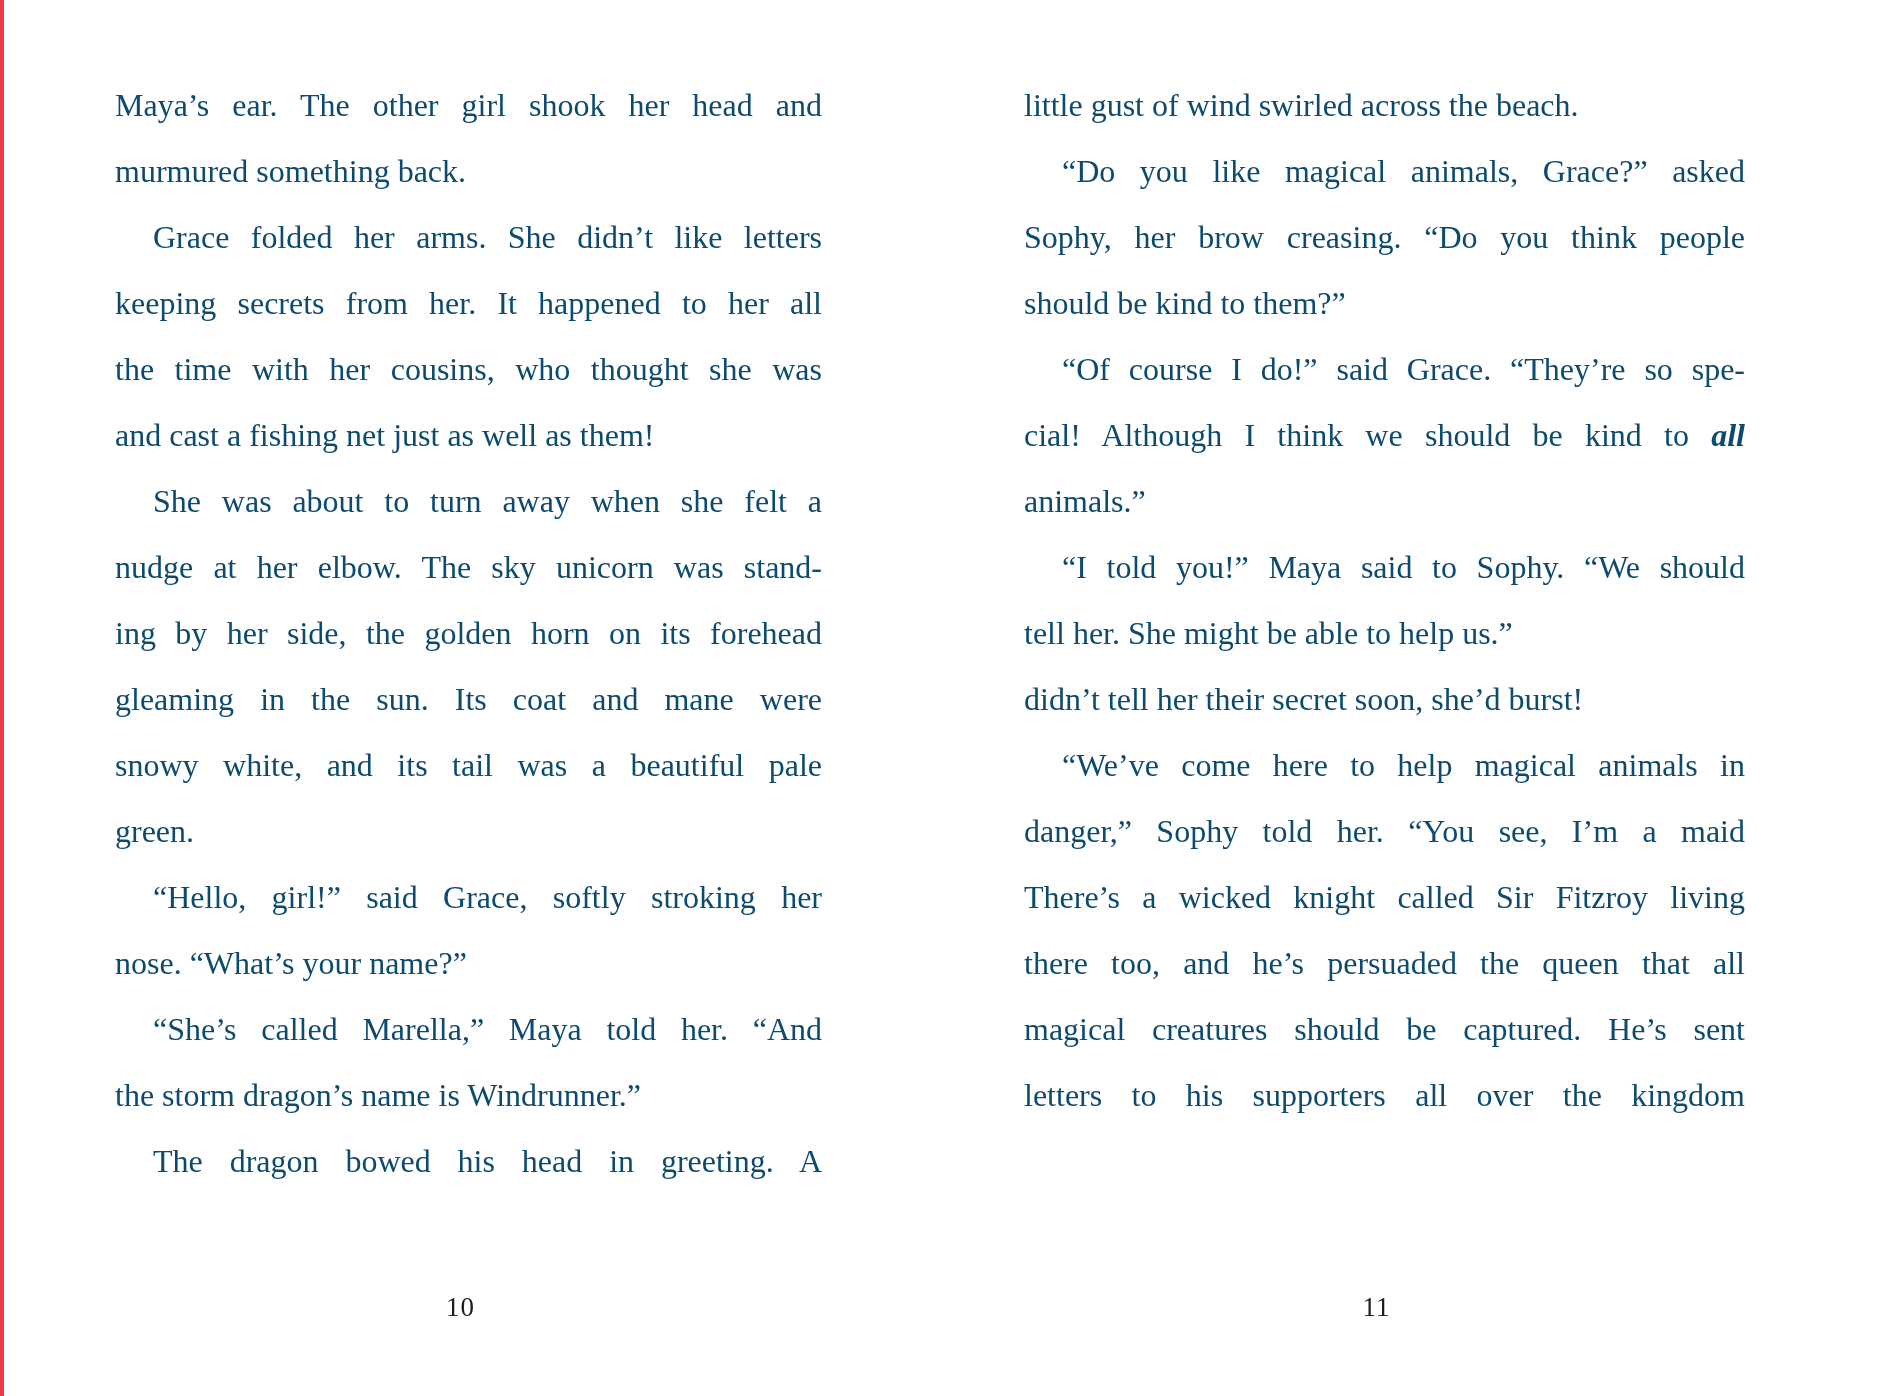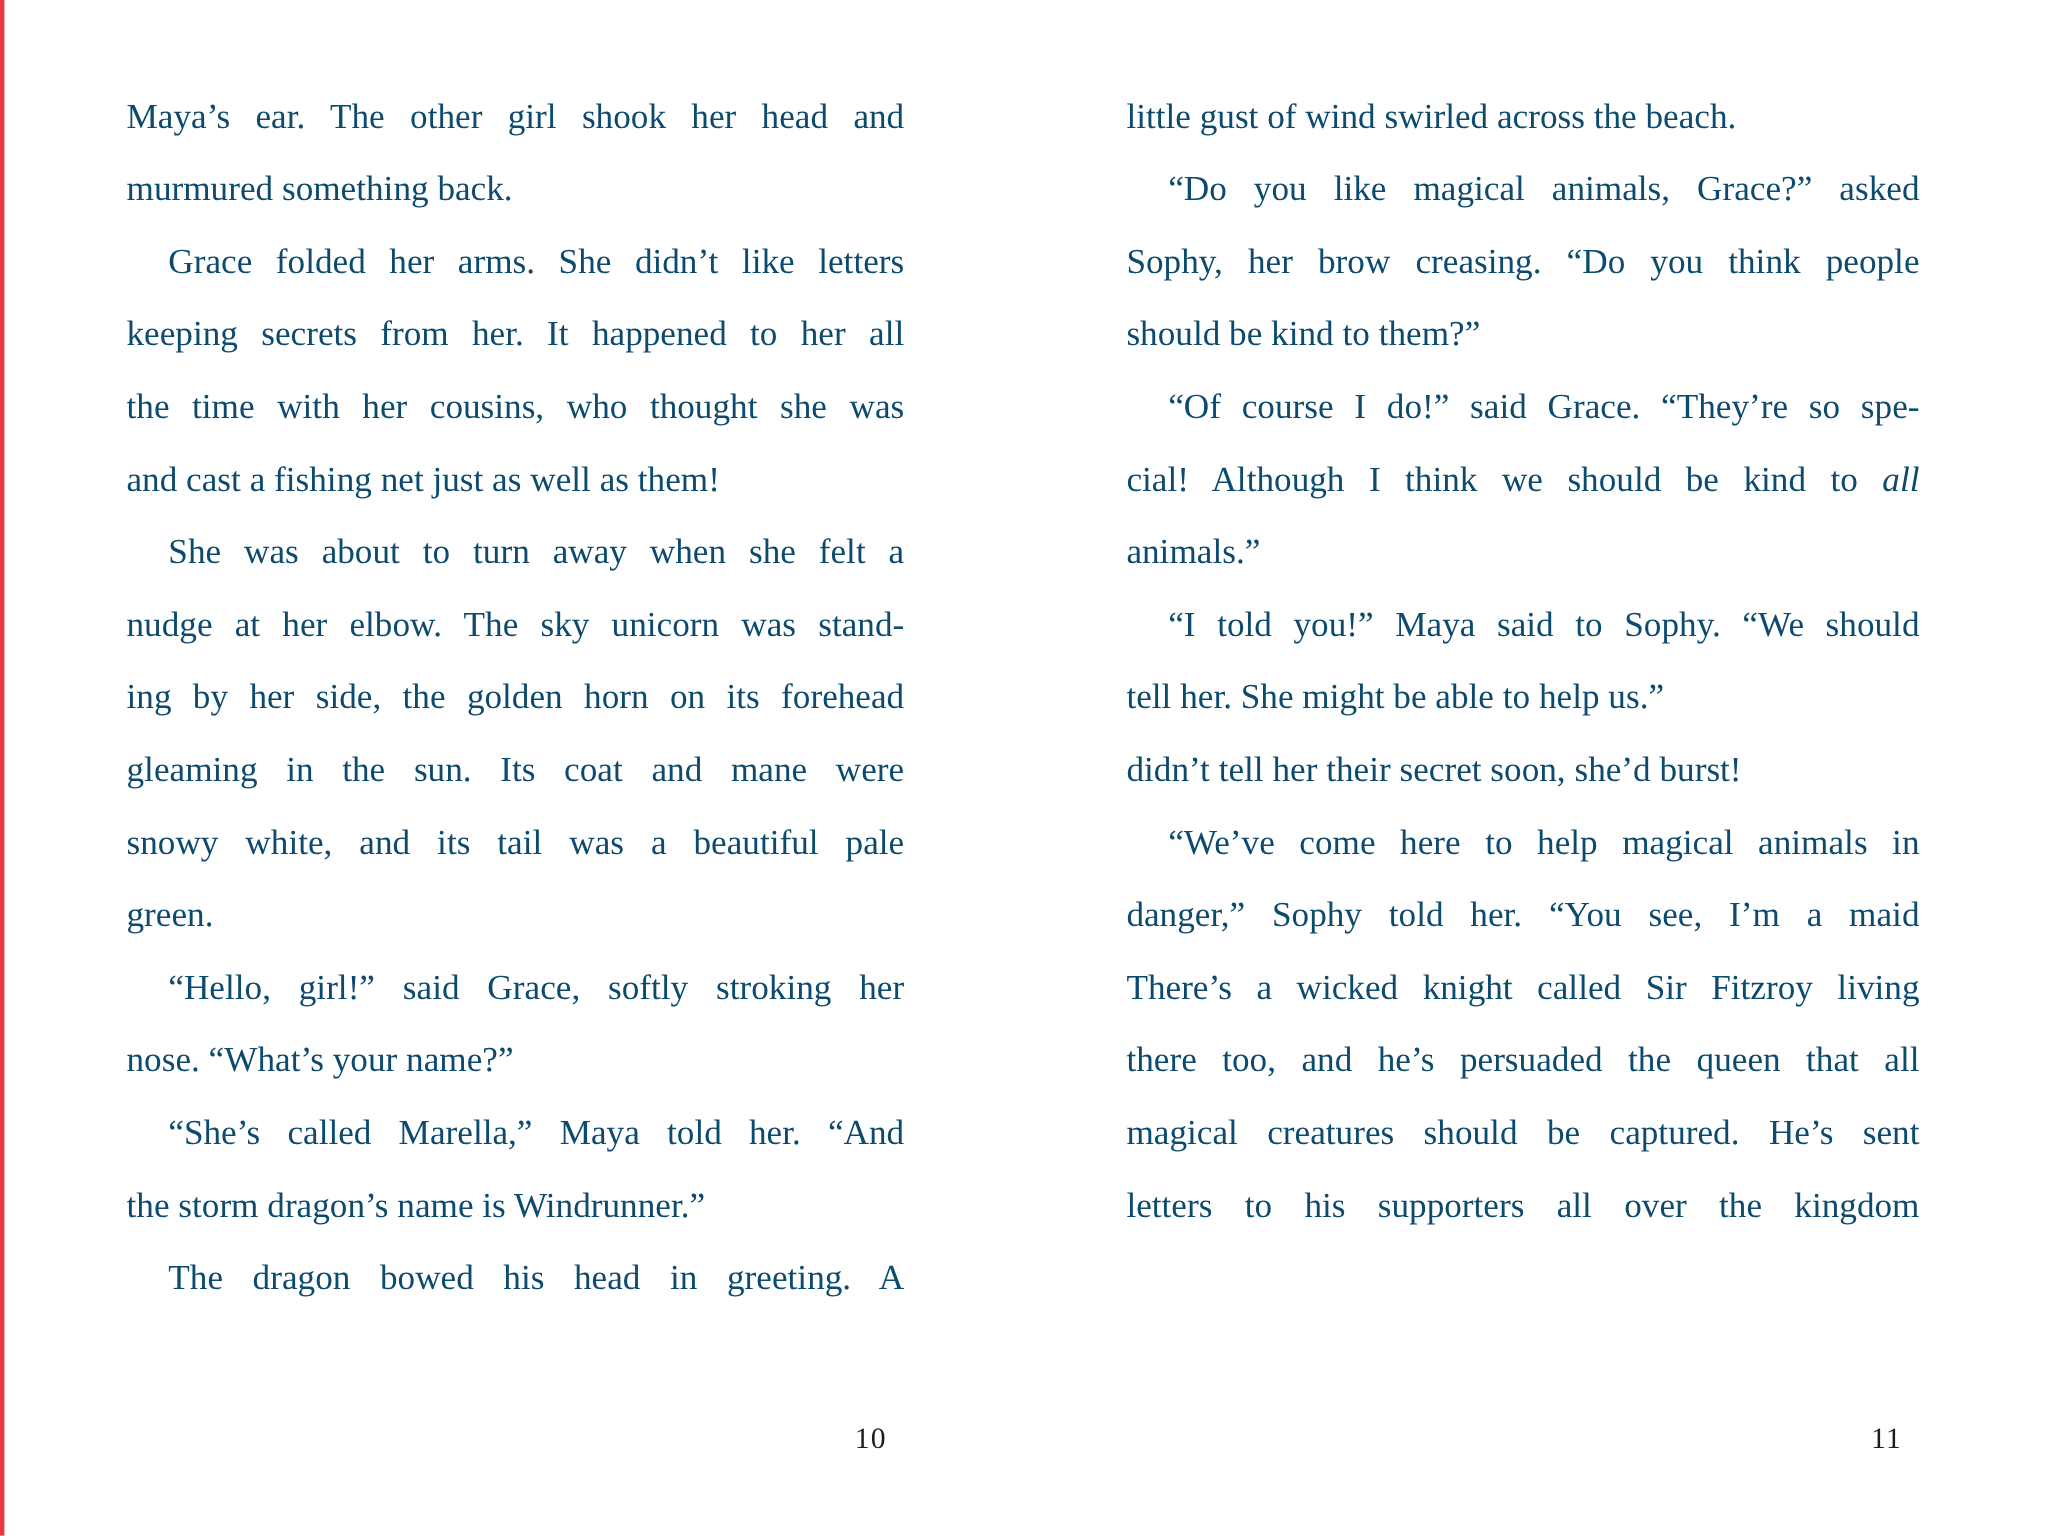--- a/index.html
+++ b/index.html
@@ -45,27 +45,27 @@
     height: 66px;
     text-align: left;
     white-space: nowrap;
   }
   .line.j {
     white-space: normal;
     text-align: justify;
     text-align-last: justify;
   }
   .line.in { text-indent: 38px; }
-  .line em { font-style: italic; }
+  .line em { font-style: italic; font-weight: bold; }
   .folio {
     position: absolute;
     top: 1292px;
     left: 0;
     right: 16px;
-    text-align: right;
+    text-align: center;
     font-size: 27px;
     color: #1d1d1f;
     letter-spacing: 1px;
   }
 </style>
 </head>
 <body style="background: rgb(255, 255, 255);">
 
 <div class="spread">
 

